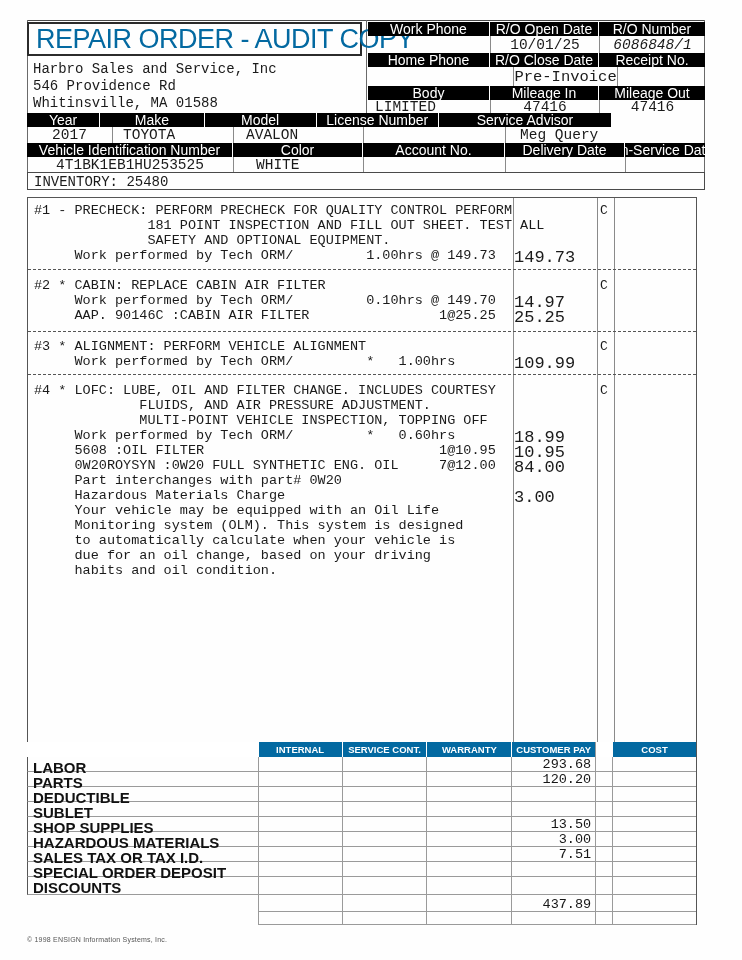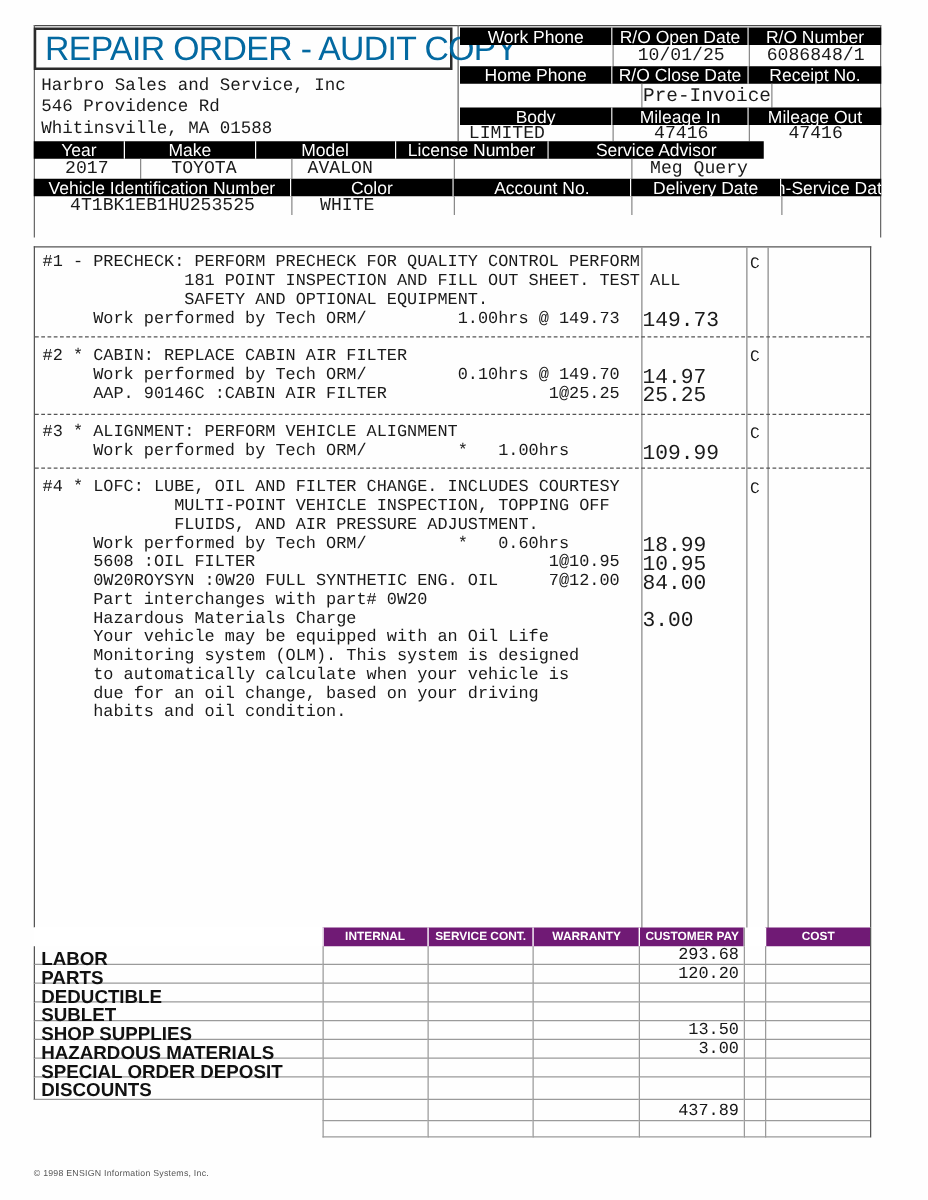--- a/index.html
+++ b/index.html
@@ -35,21 +35,21 @@
   .flag{position:absolute;left:572px;width:16px;font-size:13px;z-index:2;}
   
   .totals{position:absolute;left:27px;top:742px;width:670px;box-sizing:border-box;
           border-right:1px solid #555;font-family:"Liberation Sans",sans-serif;}
   .trow{display:flex;height:15px;box-sizing:border-box;}
   .tc{box-sizing:border-box;height:100%;}
   .tc.lab{width:231px;border-left:1px solid #555;border-bottom:1px solid #9a9a9a;
           font-size:15px;font-weight:bold;color:#111;padding:2px 0 0 5px;position:relative;white-space:nowrap;}
   .tc.v{border-left:1px solid #9a9a9a;border-bottom:1px solid #9a9a9a;}
   .tc.w84{width:84px;} .tc.w85{width:85px;} .tc.w17{width:17px;}
-  .tc.hdr{background:#701a75;color:#fff;font-size:9.5px;font-weight:bold;display:flex;
+  .tc.hdr{background:#0369a1;color:#fff;font-size:9.5px;font-weight:bold;display:flex;
           align-items:center;justify-content:center;border-left:1px solid #fff;border-bottom:none;white-space:nowrap;}
   .tc.hdrgap{background:#fff;border-left:1px solid #9a9a9a;border-bottom:none;}
   .tc.hdrlab{border-left:none;border-bottom:none;background:#fff;}
   .tc.pay{font-family:"Liberation Mono","DejaVu Sans Mono",monospace;font-size:13.5px;
           text-align:right;padding-right:4px;padding-top:0;color:#161616;}
   .tc.open{border-left:none;border-bottom:none;}
   .footer{position:absolute;left:27px;top:936px;font-family:"Liberation Sans",sans-serif;
           font-size:7px;color:#555;letter-spacing:0.2px;}
 </style>
 </head>
@@ -69,21 +69,21 @@
 
   <div class="abs" style="left:368px;top:22px;width:337px;">
     <div class="vrow" style="height:14px;">
       <div class="barcell" style="width:122px;">Work Phone</div>
       <div class="barcell" style="width:109px;">R/O Open Date</div>
       <div class="barcell" style="width:106px;">R/O Number</div>
     </div>
     <div class="vrow" style="height:17px;">
       <div class="vcell ctr" style="width:122px;"></div>
       <div class="vcell ctr" style="width:109px;">10/01/25</div>
-      <div class="vcell ctr" style="width:106px;">6086848/1</div>
+      <div class="vcell ctr" style="width:106px;font-style:italic;">6086848/1</div>
     </div>
     <div class="vrow" style="height:14px;">
       <div class="barcell" style="width:122px;">Home Phone</div>
       <div class="barcell" style="width:109px;">R/O Close Date</div>
       <div class="barcell" style="width:106px;">Receipt No.</div>
     </div>
     <div class="vrow" style="height:19px;margin-left:44px;">
       <div class="vcell ctr" style="width:122px;"></div>
       <div class="vcell ctr" style="width:109px;font-size:15.5px;">Pre-Invoice</div>
       <div class="vcell ctr" style="width:106px;"></div>
@@ -102,41 +102,42 @@
 
   <div class="abs vrow" style="left:27px;top:113px;width:584px;height:14px;">
     <div class="barcell" style="width:85px;">Year</div>
     <div class="barcell" style="width:121px;">Make</div>
     <div class="barcell" style="width:130px;">Model</div>
     <div class="barcell" style="width:142px;">License Number</div>
     <div class="barcell" style="width:200px;">Service Advisor</div>
   </div>
   <div class="abs vrow" style="left:27px;top:127px;width:678px;height:16px;">
     <div class="vcell ctr" style="width:85px;">2017</div>
-    <div class="vcell" style="width:121px;padding-left:24px;">TOYOTA</div>
+    <div class="vcell" style="width:121px;padding-left:10px;">TOYOTA</div>
     <div class="vcell" style="width:130px;padding-left:12px;">AVALON</div>
     <div class="vcell" style="width:142px;"></div>
     <div class="vcell" style="width:200px;padding-left:14px;">Meg Query</div>
   </div>
 
   <div class="abs vrow" style="left:27px;top:143px;width:678px;height:14px;">
     <div class="barcell" style="width:206px;">Vehicle Identification Number</div>
     <div class="barcell" style="width:130px;">Color</div>
     <div class="barcell" style="width:142px;">Account No.</div>
     <div class="barcell" style="width:120px;">Delivery Date</div>
     <div class="barcell" style="width:80px;">In-Service Date</div>
   </div>
   <div class="abs vrow" style="left:27px;top:157px;width:678px;height:15px;">
     <div class="vcell ctr" style="width:206px;">4T1BK1EB1HU253525</div>
     <div class="vcell" style="width:130px;padding-left:22px;">WHITE</div>
     <div class="vcell" style="width:142px;"></div>
     <div class="vcell" style="width:120px;"></div>
     <div class="vcell" style="width:80px;"></div>
   </div>
 
+  <div class="abs" style="left:27px;top:172px;width:678px;height:18px;border:1px solid #4a4a4a;box-sizing:border-box;font-size:14px;padding:1px 0 0 6px;">INVENTORY: 25480</div>
 
   <div class="items-box">
     <div class="vline" style="left:485px;top:0;height:545px;background:#8a8a8a;"></div>
     <div class="vline" style="left:569px;top:0;height:545px;background:#8a8a8a;"></div>
     <div class="vline" style="left:586px;top:0;height:545px;background:#8a8a8a;"></div>
 
     <div class="item" style="padding:5px 0 6px 0;">
       <span class="flag" style="top:5px;">C</span>
       <div class="iline">
           <span class="desc">#1 - PRECHECK: PERFORM PRECHECK FOR QUALITY CONTROL PERFORM</span>
@@ -184,25 +185,25 @@
         </div>
     </div>
 
     <div class="item last" style="padding:8px 0 0 0;">
       <span class="flag" style="top:8px;">C</span>
       <div class="iline">
           <span class="desc">#4 * LOFC: LUBE, OIL AND FILTER CHANGE. INCLUDES COURTESY</span>
           <span class="amt"></span>
         </div>
       <div class="iline">
+          <span class="desc">             FLUIDS, AND AIR PRESSURE ADJUSTMENT.</span>
+          <span class="amt"></span>
+        </div>
+      <div class="iline">
           <span class="desc">             MULTI-POINT VEHICLE INSPECTION, TOPPING OFF</span>
-          <span class="amt"></span>
-        </div>
-      <div class="iline">
-          <span class="desc">             FLUIDS, AND AIR PRESSURE ADJUSTMENT.</span>
           <span class="amt"></span>
         </div>
       <div class="iline">
           <span class="desc">     Work performed by Tech ORM/         *   0.60hrs</span>
           <span class="amt">18.99</span>
         </div>
       <div class="iline">
           <span class="desc">     5608 :OIL FILTER                             1@10.95</span>
           <span class="amt">10.95</span>
         </div>
@@ -300,20 +301,29 @@
     <div class="trow">
       <div class="tc lab">HAZARDOUS MATERIALS</div>
       <div class="tc v w84"></div>
       <div class="tc v w85"></div>
       <div class="tc v w85"></div>
       <div class="tc v w84 pay">3.00</div>
       <div class="tc v w17"></div>
       <div class="tc v w84"></div>
     </div>
     <div class="trow">
+      <div class="tc lab">SALES TAX OR TAX I.D.</div>
+      <div class="tc v w84"></div>
+      <div class="tc v w85"></div>
+      <div class="tc v w85"></div>
+      <div class="tc v w84 pay">7.51</div>
+      <div class="tc v w17"></div>
+      <div class="tc v w84"></div>
+    </div>
+    <div class="trow">
       <div class="tc lab">SPECIAL ORDER DEPOSIT</div>
       <div class="tc v w84"></div>
       <div class="tc v w85"></div>
       <div class="tc v w85"></div>
       <div class="tc v w84 pay"></div>
       <div class="tc v w17"></div>
       <div class="tc v w84"></div>
     </div>
     <div class="trow" style="height:18px;">
       <div class="tc lab">DISCOUNTS</div>

